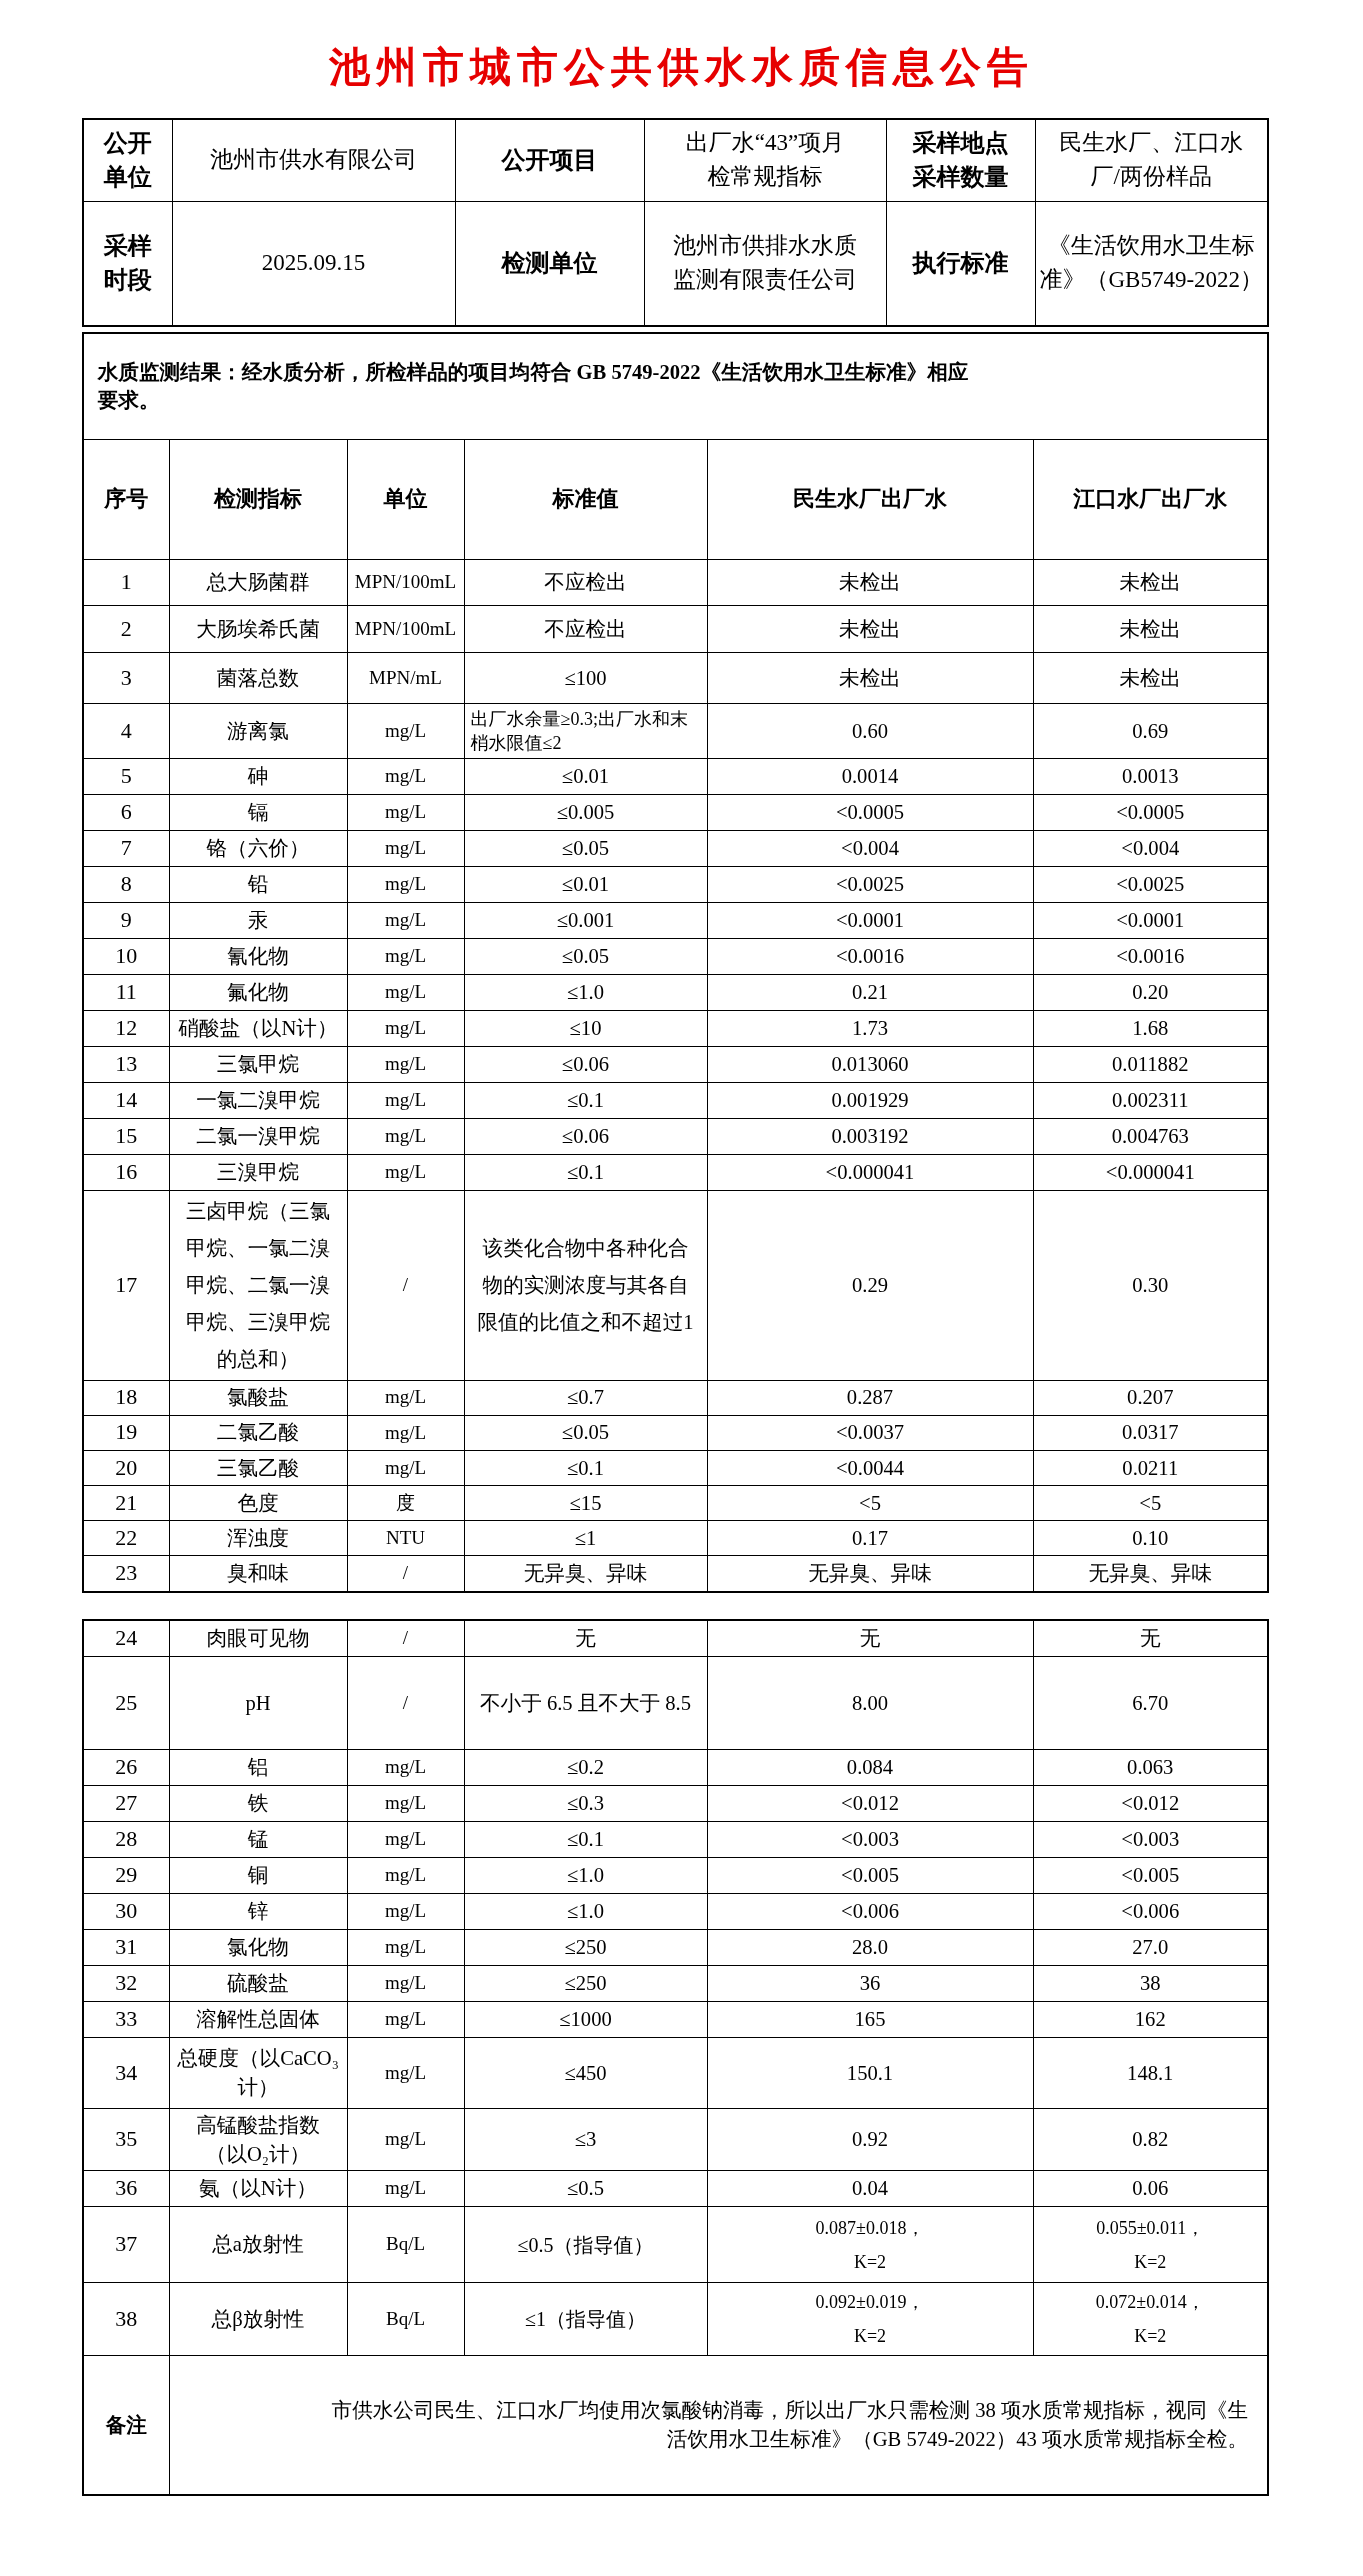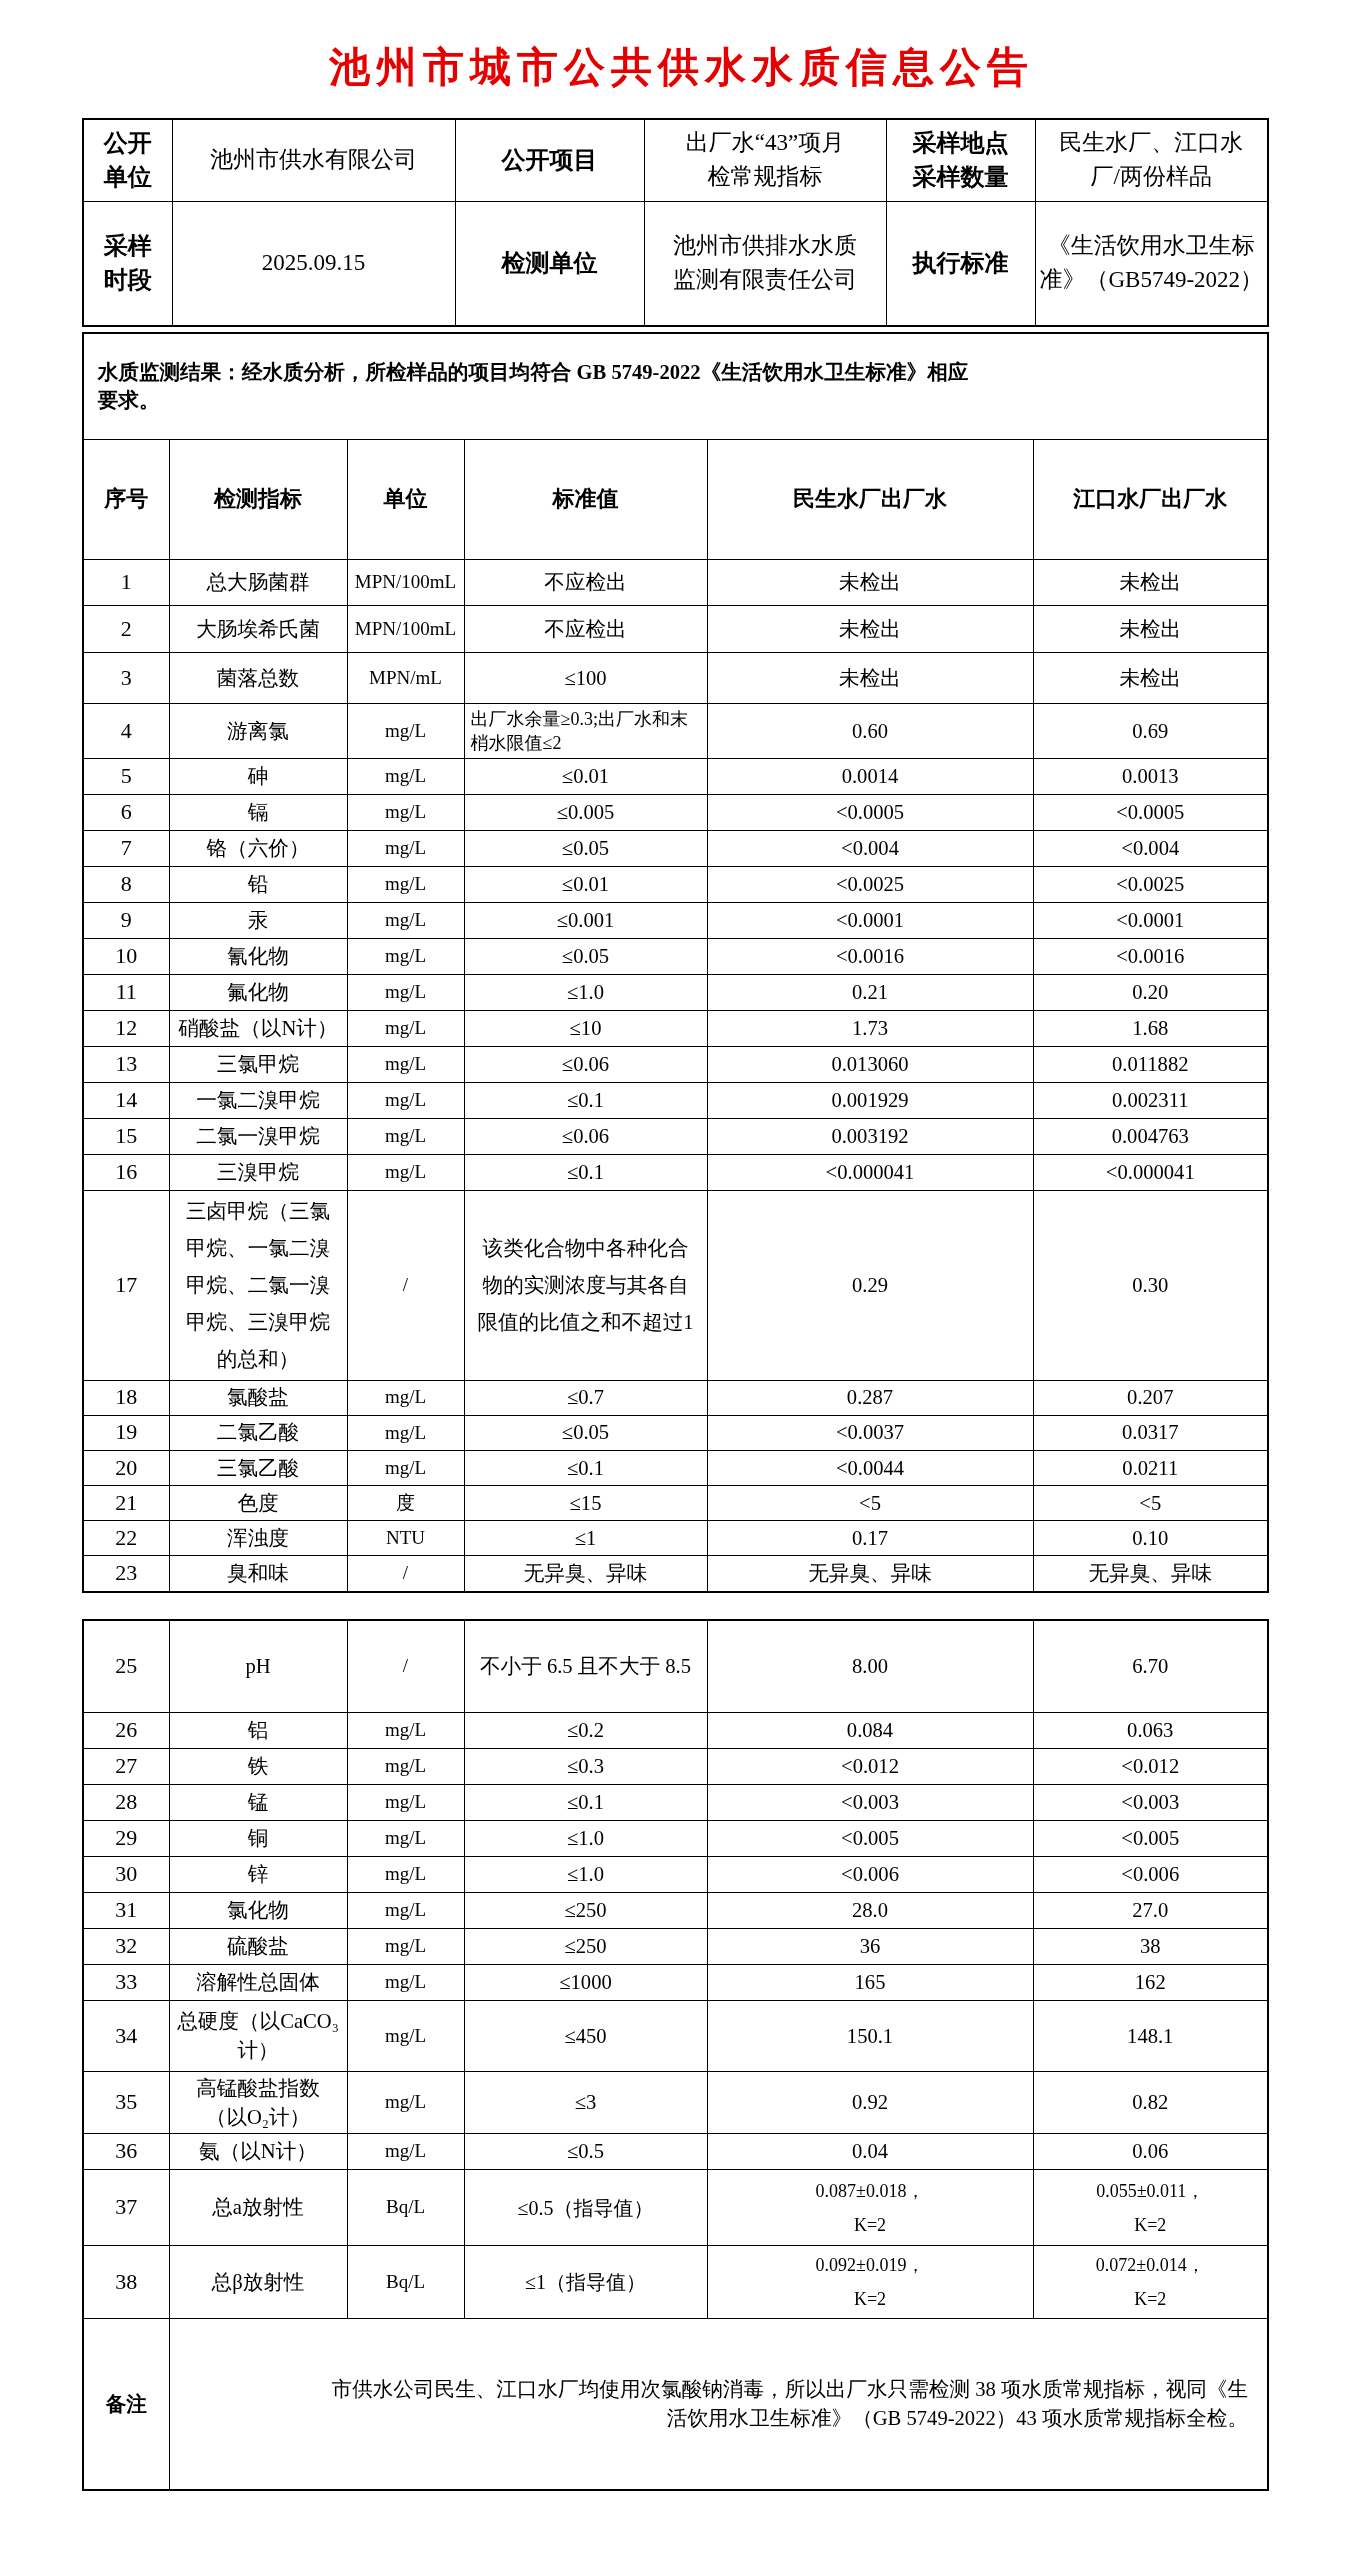--- a/index.html
+++ b/index.html
@@ -48,21 +48,21 @@
   tr[data-row="21"],tr[data-row="22"],tr[data-row="23"]{height:35px;}
   tr[data-row="24"]{height:37px;}
   tr[data-row="25"]{height:93px;padding-left:20px;}
   tr[data-row="34"]{height:71px;}
   tr[data-row="35"]{height:54px;}
   tr[data-row="37"]{height:76px;}
   tr[data-row="38"]{height:70px;}
   tr[data-row="37"] td.td-p1,tr[data-row="37"] td.td-p2,
   tr[data-row="38"] td.td-p1,tr[data-row="38"] td.td-p2{font-size:18px;line-height:1.9;}
   tr[data-row="37"] td.td-std,tr[data-row="38"] td.td-std{font-size:20px;}
-  .remark-row{height:172px;}
+  .remark-row{height:140px;}
   .remark-label{font-size:24px;font-weight:bold;}
   .remark-text{
     font-size:24px;text-align:right;padding:8.6px 19px;
     line-height:1.7;text-indent:2.2em;
   }
 </style>
 </head>
 <body>
 
 <div class="page" data-name="document-page">
@@ -326,20 +326,28 @@
   <table class="main2" data-name="water-quality-table-part2">
     <colgroup>
       <col style="width:86px">
         <col style="width:178px">
         <col style="width:117px">
       <col style="width:243px">
         <col style="width:326px">
         <col style="width:235px">
     </colgroup>
     <tbody id="tbody2">
+        <tr data-row="24" data-name="table-row">
+          <td class="td-no" data-name="row-number">24</td>
+          <td class="td-name" data-name="indicator-name">肉眼可见物</td>
+          <td class="td-unit" data-name="unit">/</td>
+          <td class="td-std" data-name="standard-value">无</td>
+          <td class="td-p1" data-name="mingsheng-plant-value">无</td>
+          <td class="td-p2" data-name="jiangkou-plant-value">无</td>
+        </tr>
         <tr data-row="25" data-name="table-row">
           <td class="td-no" data-name="row-number">25</td>
           <td class="td-name" data-name="indicator-name">pH</td>
           <td class="td-unit" data-name="unit">/</td>
           <td class="td-std" data-name="standard-value">不小于 6.5 且不大于 8.5</td>
           <td class="td-p1" data-name="mingsheng-plant-value">8.00</td>
           <td class="td-p2" data-name="jiangkou-plant-value">6.70</td>
         </tr>
         <tr data-row="26" data-name="table-row">
           <td class="td-no" data-name="row-number">26</td>

